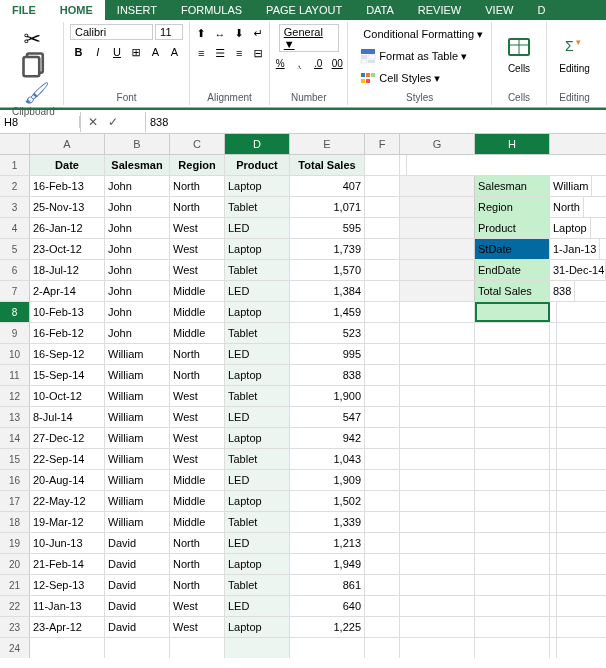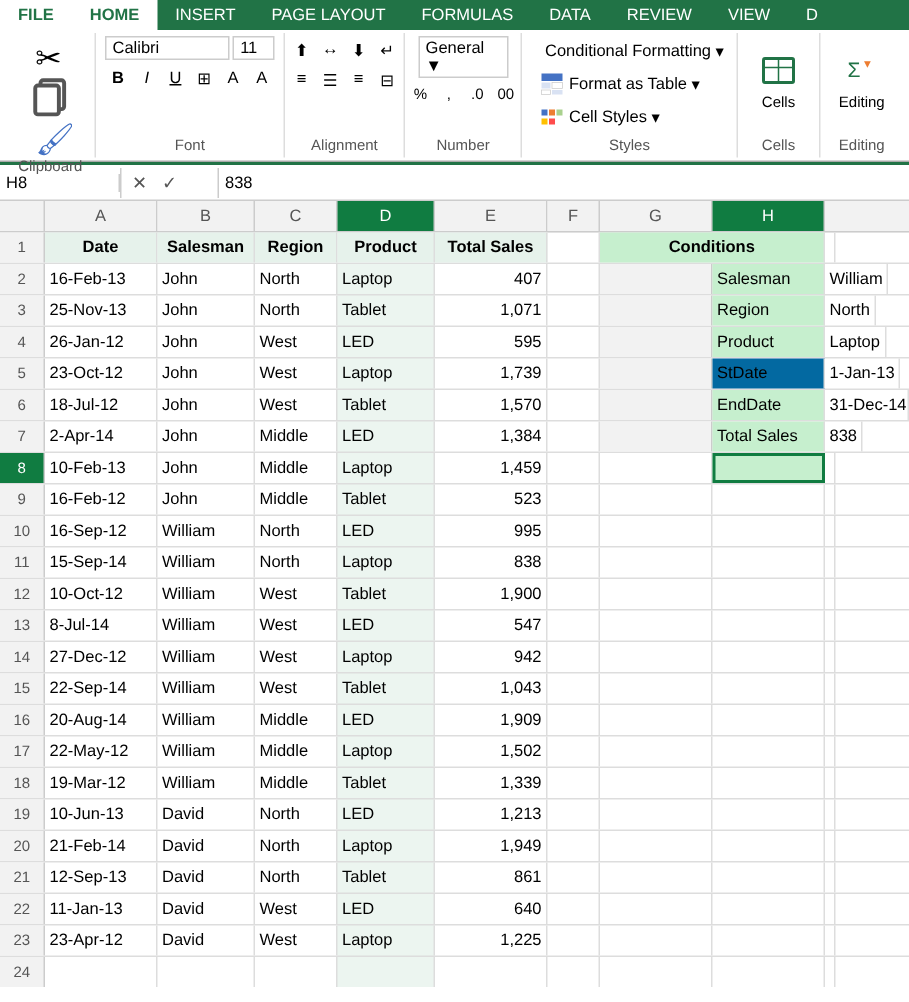--- a/index.html
+++ b/index.html
@@ -43,22 +43,22 @@
     .cell.right { justify-content: flex-end; }
   </style>
 </head>
 <body>
 
 <div class="ribbon">
   <div class="ribbon-tabs">
     <div class="ribbon-tab active">FILE</div>
     <div class="ribbon-tab" style="background:#fff;color:#217346;font-weight:bold;">HOME</div>
     <div class="ribbon-tab">INSERT</div>
+    <div class="ribbon-tab">FORMULAS</div>
     <div class="ribbon-tab">PAGE LAYOUT</div>
-    <div class="ribbon-tab">FORMULAS</div>
     <div class="ribbon-tab">DATA</div>
     <div class="ribbon-tab">REVIEW</div>
     <div class="ribbon-tab">VIEW</div>
     <div class="ribbon-tab">D</div>
   </div>
 
   <div class="ribbon-body">
 
     <div class="ribbon-group">
       <div class="ribbon-icons">
@@ -114,21 +114,21 @@
           <div style="width:18px;height:18px;display:flex;align-items:center;justify-content:center;cursor:pointer;">≡</div>
           <div style="width:18px;height:18px;display:flex;align-items:center;justify-content:center;cursor:pointer;">☰</div>
           <div style="width:18px;height:18px;display:flex;align-items:center;justify-content:center;cursor:pointer;">≡</div>
           <div style="width:18px;height:18px;display:flex;align-items:center;justify-content:center;cursor:pointer;">⊟</div>
         </div>
       </div>
       <div class="ribbon-group-label">Alignment</div>
     </div>
 
     <div class="ribbon-group" style="min-width:70px;">
-      <div style="display:flex;flex-direction:column;gap:2px;align-items:center;">
+      <div style="display:flex;flex-direction:column;gap:2px;align-items:center;text-decoration:underline;">
         <div style="border:1px solid #ccc;padding:1px 4px;font-size:11px;width:60px;cursor:pointer;">General ▼</div>
         <div style="display:flex;gap:1px;">
           <div style="width:18px;height:18px;display:flex;align-items:center;justify-content:center;cursor:pointer;font-size:10px;">%</div>
           <div style="width:18px;height:18px;display:flex;align-items:center;justify-content:center;cursor:pointer;font-size:10px;">,</div>
           <div style="width:18px;height:18px;display:flex;align-items:center;justify-content:center;cursor:pointer;font-size:10px;">.0</div>
           <div style="width:18px;height:18px;display:flex;align-items:center;justify-content:center;cursor:pointer;font-size:10px;">00</div>
         </div>
       </div>
       <div class="ribbon-group-label">Number</div>
     </div>
@@ -230,21 +230,20 @@
 
   <div id="grid-container">
       <div class="grid-row">
         <div class="row-num">1</div>
         <div class="cell header-row" style="width: 75px; min-width: 75px;">Date</div>
         <div class="cell header-row" style="width: 65px; min-width: 65px;">Salesman</div>
         <div class="cell header-row" style="width: 55px; min-width: 55px;">Region</div>
         <div class="cell header-row" style="width: 65px; min-width: 65px;">Product</div>
         <div class="cell header-row" style="width: 75px; min-width: 75px;">Total Sales</div>
         <div class="cell" style="width: 35px; min-width: 35px;"></div>
-        <div class="cell" style="width: 150px; min-width: 150px; background: rgb(198, 239, 206); font-weight: bold; justify-content: center;">Conditions</div>
         <div class="cell"></div>
       </div>
       <div class="grid-row">
         <div class="row-num">2</div>
         <div class="cell" style="width: 75px; min-width: 75px;">16-Feb-13</div>
         <div class="cell" style="width: 65px; min-width: 65px;">John</div>
         <div class="cell" style="width: 55px; min-width: 55px;">North</div>
         <div class="cell" style="width: 65px; min-width: 65px; background: rgba(16, 124, 65, 0.08);">Laptop</div>
         <div class="cell right" style="width: 75px; min-width: 75px;">407</div>
         <div class="cell" style="width: 35px; min-width: 35px;"></div>

